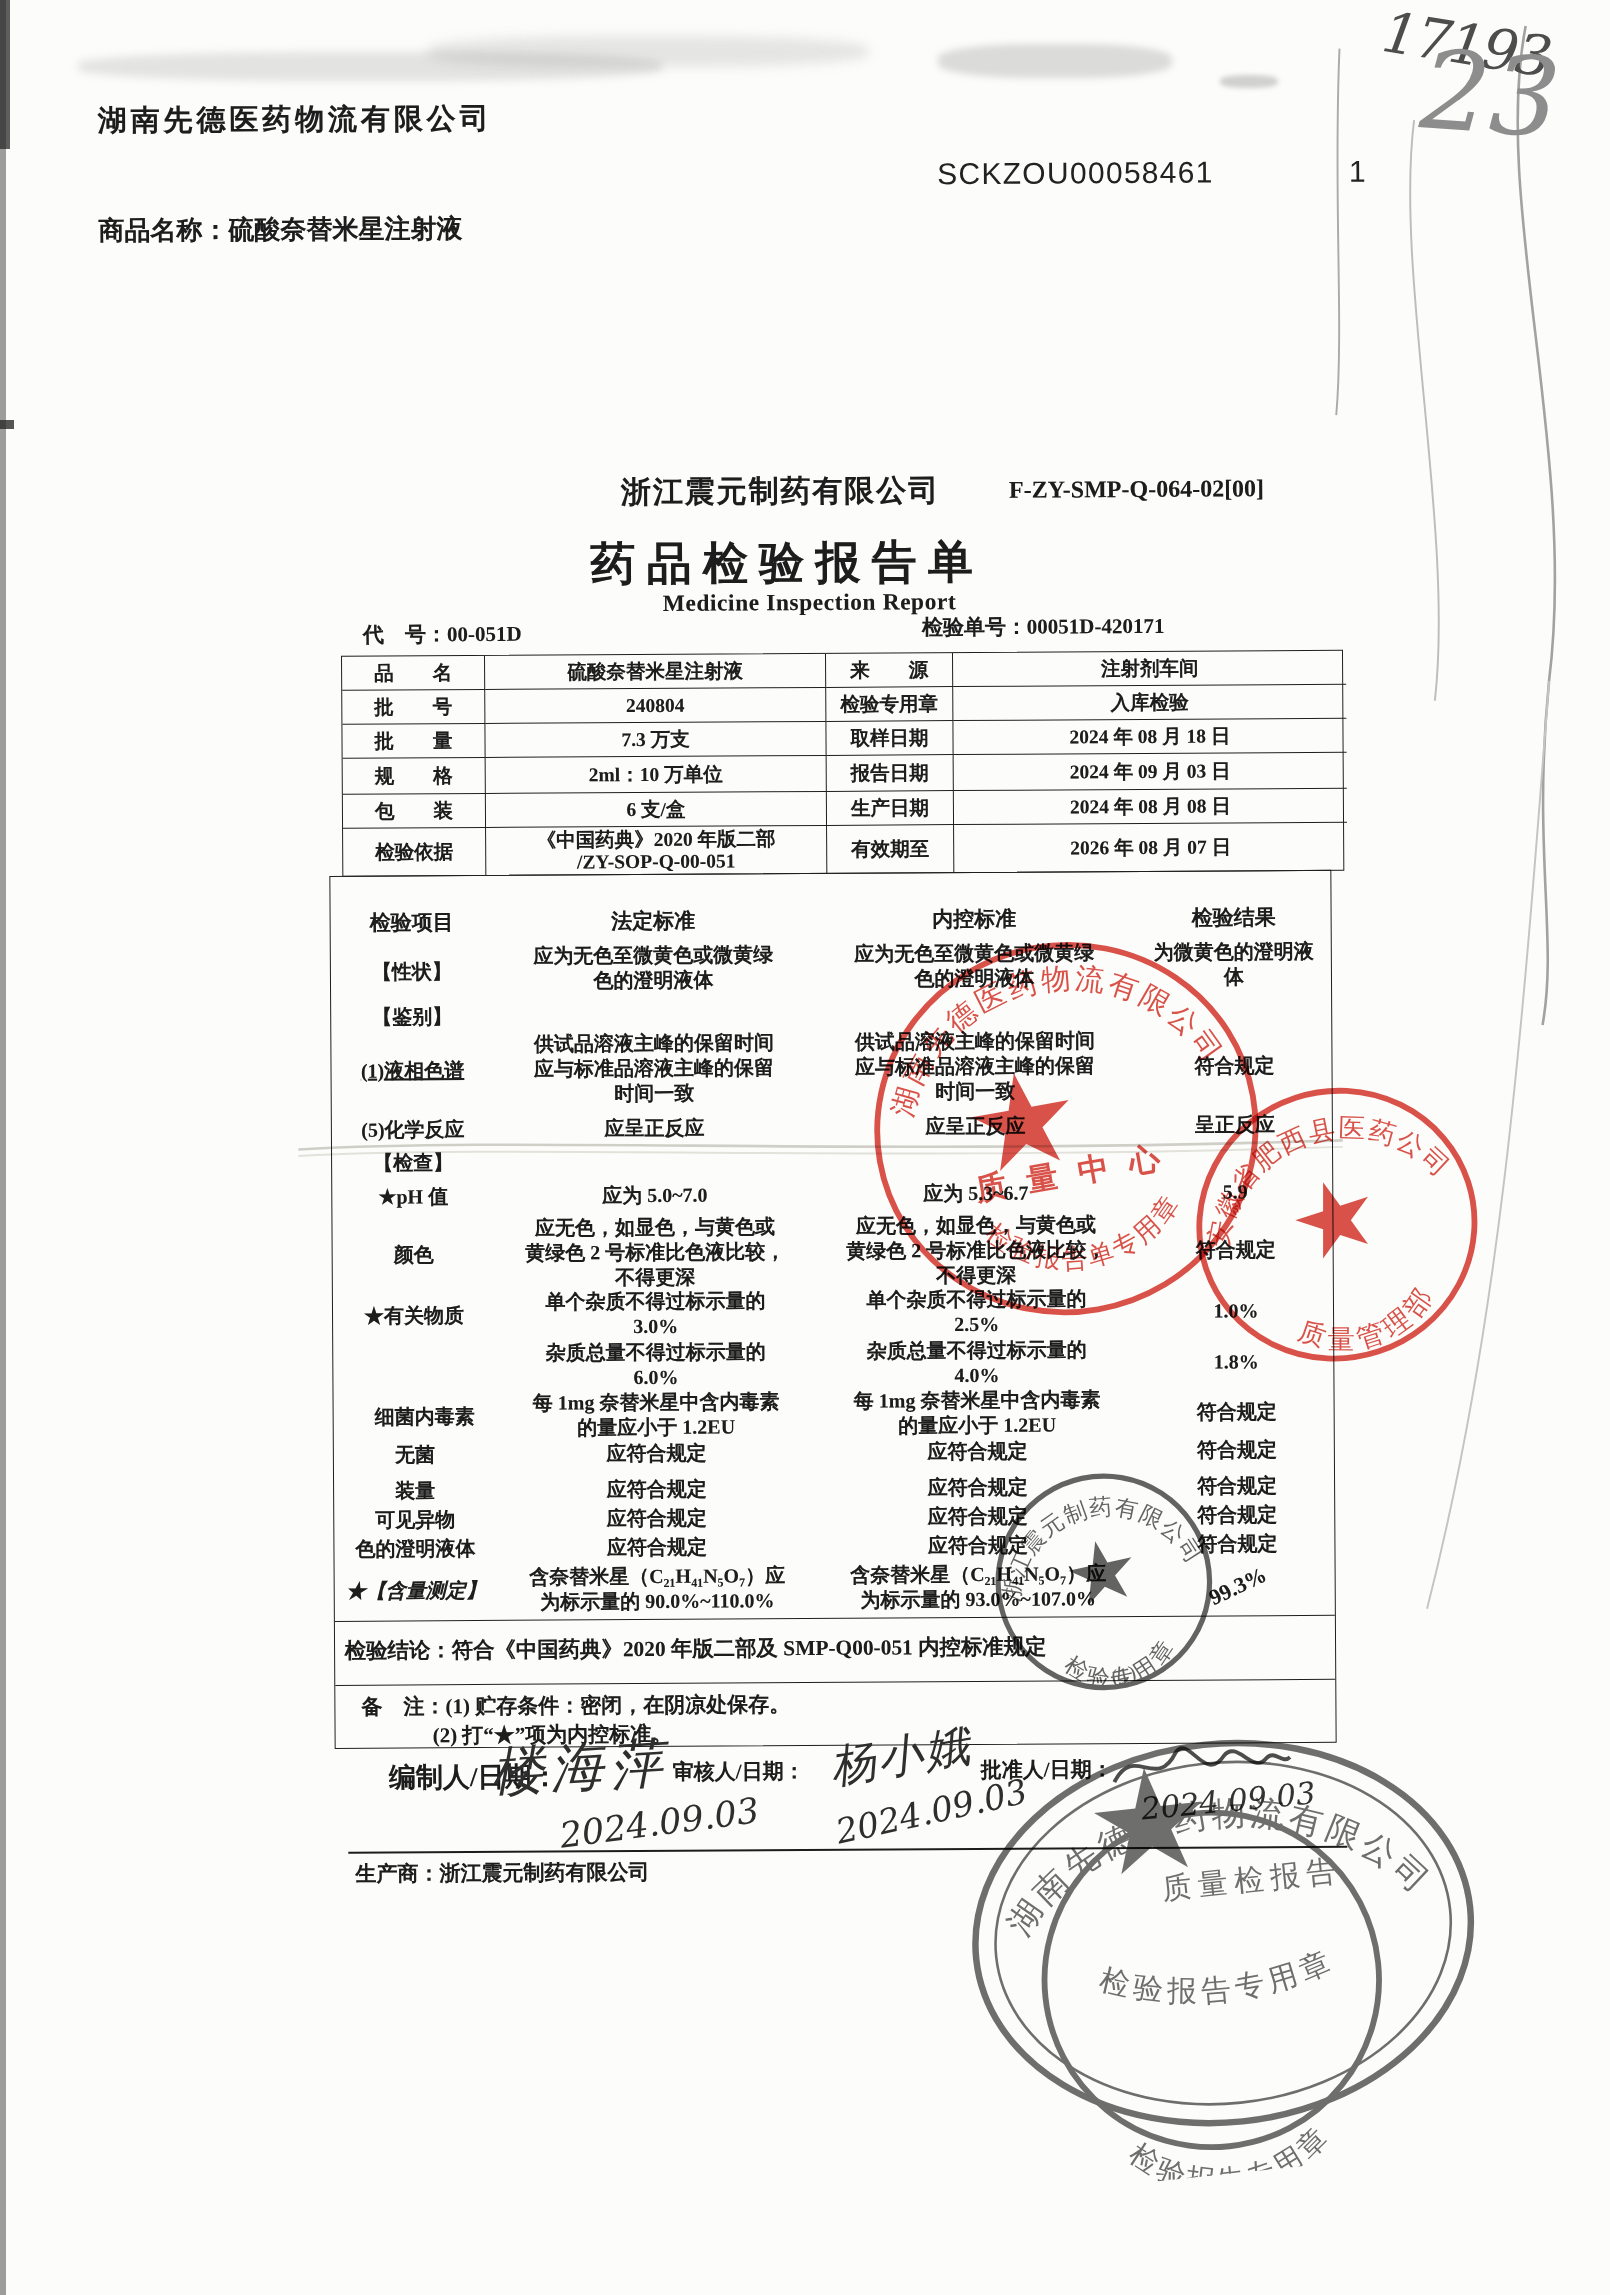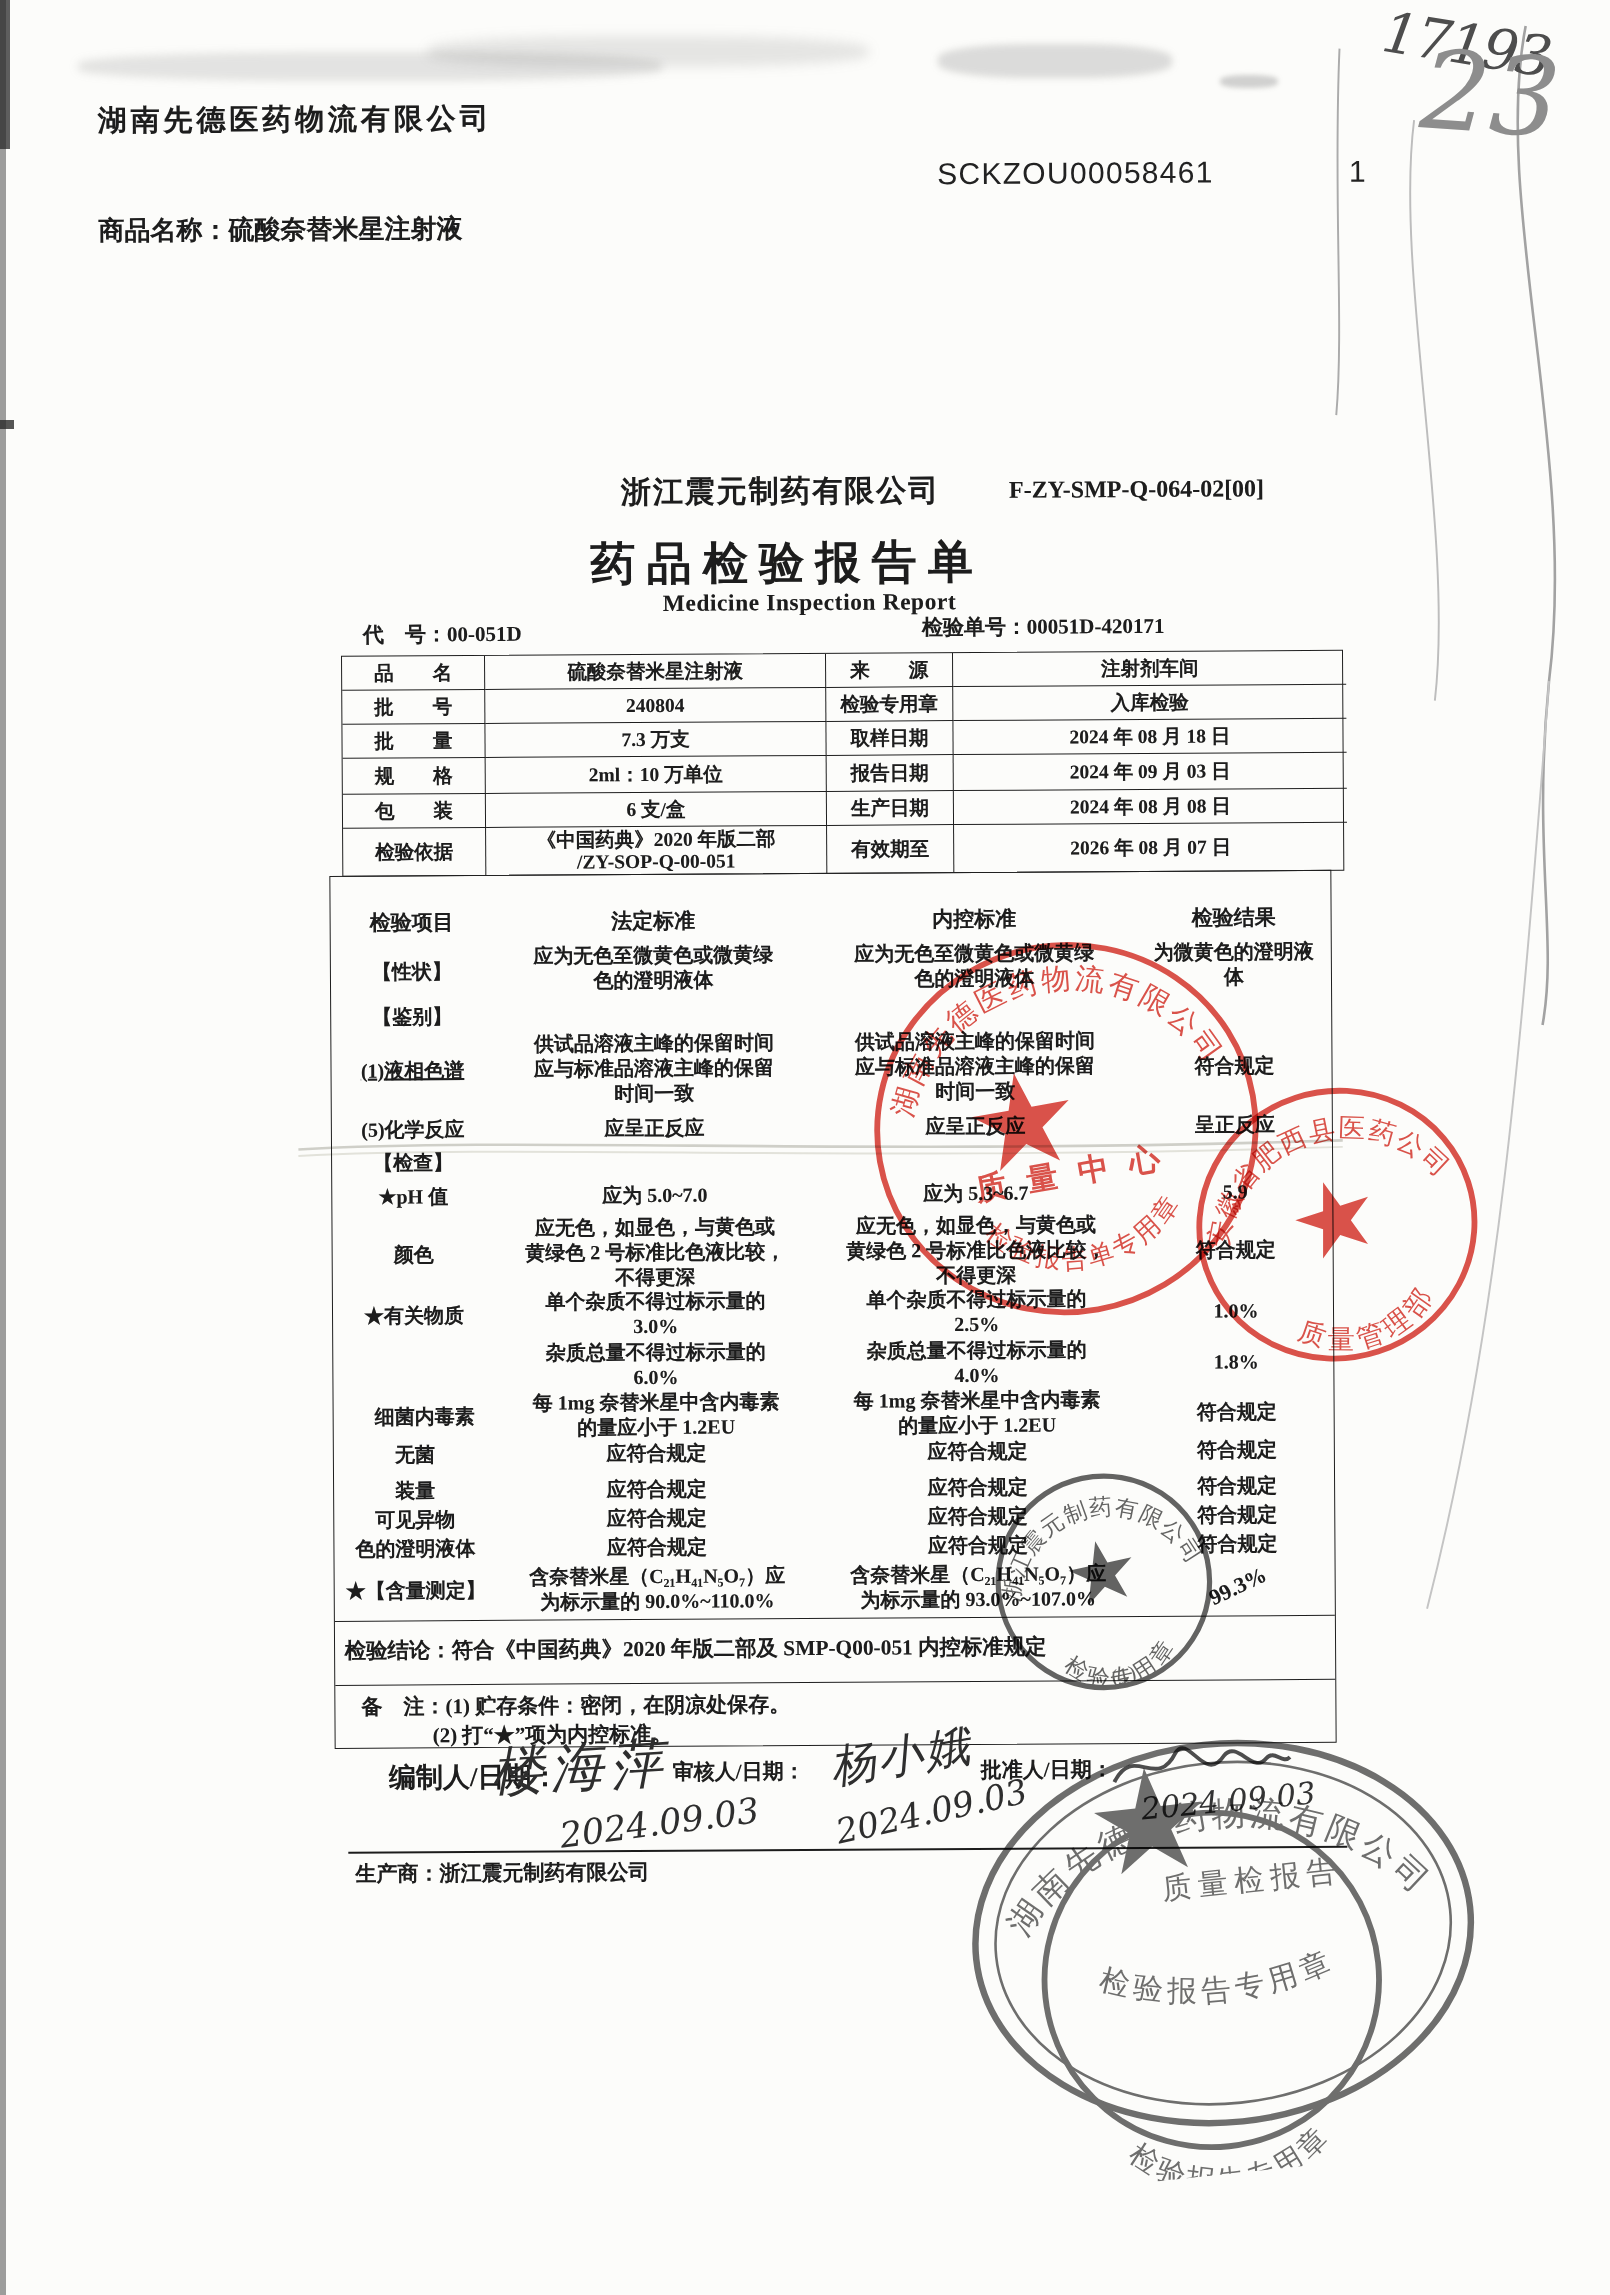--- a/index.html
+++ b/index.html
@@ -212,21 +212,21 @@
         <div class="sc">应符合规定</div>
         <div class="sc">符合规定</div>
       </div>
       <div class="srow" style="top:660px">
         <div class="sc">色的澄明液体</div>
         <div class="sc">应符合规定</div>
         <div class="sc">应符合规定</div>
         <div class="sc">符合规定</div>
       </div>
       <div class="srow" style="top:689px">
-        <div class="sc" style="align-items:center;height:51px;">★【含量测定】</div>
+        <div class="sc" style="align-items:center;height:51px;font-style:italic;">★【含量测定】</div>
         <div class="sc">含奈替米星（C₂₁H₄₁N₅O₇）应
 为标示量的 90.0%~110.0%</div>
         <div class="sc">含奈替米星（C₂₁H₄₁N₅O₇）应
 为标示量的 93.0%~107.0%</div>
         <div class="sc rot25" style="align-items:center;height:51px;font-size:22px;">99.3%</div>
       </div>
       <div class="hline" style="top:744px"></div>
       <div class="abs" style="left:9.7px;top:759px;font-size:21.4px;font-weight:600;">
         <span>检验结论：</span><span>符合《中国药典》2020 年版二部及 SMP-Q00-051 内控标准规定</span>
       </div>

